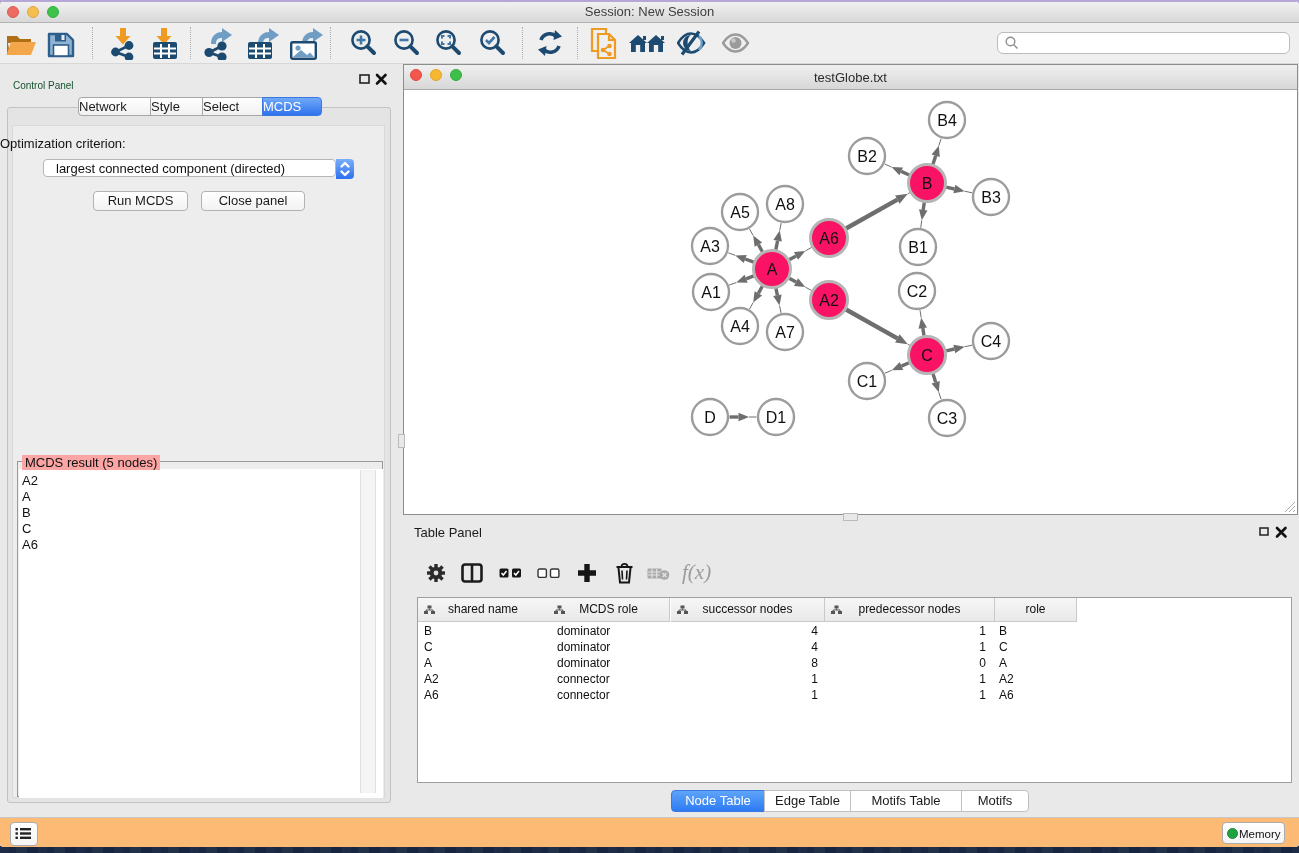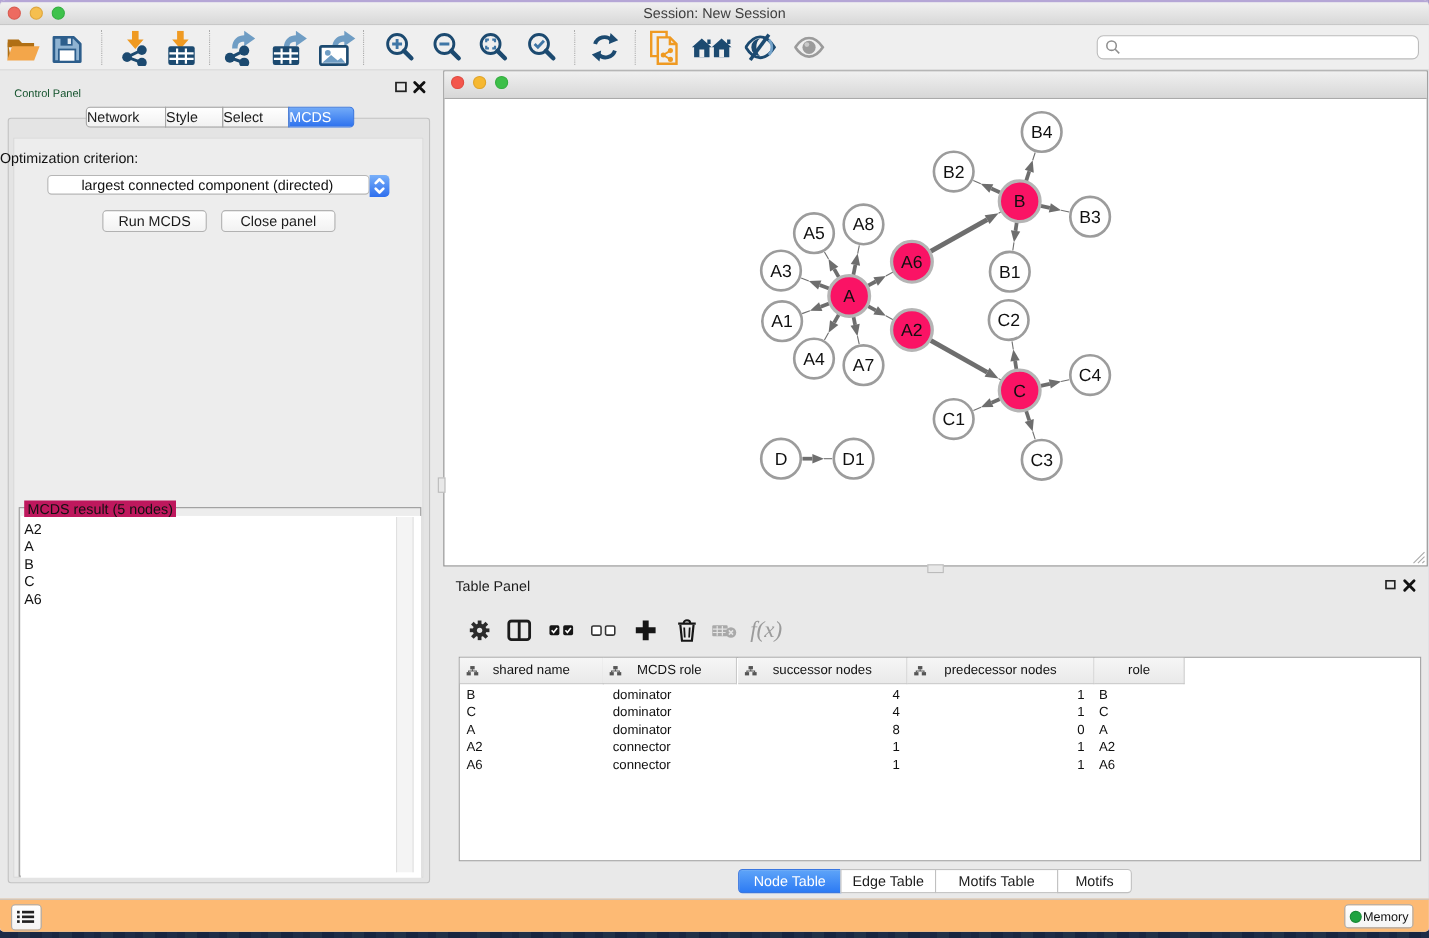--- a/index.html
+++ b/index.html
@@ -17,24 +17,24 @@
   #toolbar{position:absolute;left:0;top:23px;width:1299px;height:40px;background:#efefef;border-bottom:1px solid #d7d7d7}
   .vsep{position:absolute;top:4px;height:32px;width:0;border-left:1px dotted #adadad}
   #search{position:absolute;left:997px;top:9px;width:291px;height:20px;background:#fff;border:1px solid #bcbcbc;border-radius:6px}
   
   #cp-title{position:absolute;left:13px;top:80px;font-size:10px;color:#14532d}
   #cp-outer{position:absolute;left:7px;top:107px;width:382px;height:694px;background:#e4e4e4;border:1px solid #c2c2c2;border-radius:3px}
   #cp-inner{position:absolute;left:12px;top:125px;width:371px;height:671px;background:#ededed;border:1px solid #d9d9d9}
   .tab{position:absolute;top:97px;height:17px;border:1px solid #a6a6a6;background:linear-gradient(#ffffff,#f1f1f1);font-size:13px;color:#1b1b1b;line-height:17px}
   .tabsel{background:linear-gradient(#71aaf8,#2e72ee);color:#fff;border-color:#3a77e0}
   .btn{position:absolute;height:18px;background:linear-gradient(#ffffff,#f2f2f2);border:1px solid #b2b2b2;border-radius:4px;font-size:13px;color:#1b1b1b;text-align:center;line-height:18px}
-  #dd{position:absolute;left:43px;top:159px;width:293px;height:18px;background:#fff;border:1px solid #b6b6b6;border-radius:4px;font-size:13px;line-height:18px;color:#111;padding-left:30px;box-sizing:border-box}
+  #dd{position:absolute;left:43px;top:159px;width:293px;height:18px;background:#fff;border:1px solid #b6b6b6;border-radius:4px;font-size:13px;line-height:18px;color:#111;padding-left:12px;box-sizing:border-box}
   #ddstep{position:absolute;left:336px;top:159px;width:18px;height:20px;background:linear-gradient(#79b0f9,#2e6fee);border-radius:0 4px 4px 0;border:0}
   #fieldset{position:absolute;left:17px;top:461px;width:364px;height:334px;border:1px solid #9a9a9a}
-  #fieldlbl{position:absolute;left:22px;top:455px;background:#be185d;padding:0 3px;font-size:13px;color:#111}
+  #fieldlbl{position:absolute;left:22px;top:455px;background:#fca5a5;padding:0 3px;font-size:13px;color:#111}
   #mlist{position:absolute;left:19px;top:469px;width:361px;height:325px;background:#fff;font-size:13px;line-height:16px;color:#111}
   #mscroll{position:absolute;left:360px;top:470px;width:14px;height:323px;background:#f4f4f4;border-left:1px solid #e0e0e0;border-right:1px solid #e0e0e0}
   
   #netwin{position:absolute;left:403px;top:64px;width:893px;height:449px;background:#fff;border:1px solid #8d8d8d}
   #nettitle{position:absolute;left:0;top:0;width:893px;height:24px;background:linear-gradient(#f0f0f0,#d7d7d7);border-bottom:1px solid #aaa}
   
   #tp-title{position:absolute;left:414px;top:525px;font-size:13px;color:#1b1b1b}
   #tbl{position:absolute;left:417px;top:597px;width:873px;height:184px;background:#fff;border:1px solid #9f9f9f}
   .hc{position:absolute;top:0;height:23px;background:linear-gradient(#f6f6f6,#e9e9e9);border-right:1px solid #c9c9c9;border-bottom:1px solid #c9c9c9;font-size:12px;color:#111;text-align:center;line-height:23px}
   .row{position:absolute;font-size:12px;color:#101010;height:16px;line-height:16px}
@@ -191,20 +191,21 @@
   <div id="fieldset"></div>
   <div id="mlist" style="padding:4px 0 0 3px">A2<br>A<br>B<br>C<br>A6</div>
   <div id="mscroll"></div>
   <div id="fieldlbl">MCDS result (5 nodes)</div>
 
   <div id="netwin">
     <div id="nettitle">
       <div class="light" style="left:5.5px;top:3.5px;background:#f3564c;border:1px solid #e04a40;box-sizing:border-box"></div>
       <div class="light" style="left:25.5px;top:3.5px;background:#f6b831;border:1px solid #e0a428;box-sizing:border-box"></div>
       <div class="light" style="left:45.5px;top:3.5px;background:#3dbf49;border:1px solid #33ad3f;box-sizing:border-box"></div>
+      <div class="abs" style="top:5px;left:0;width:100%;text-align:center;font-size:13px;color:#2a2a2a">testGlobe.txt</div>
     </div>
     <svg width="14" height="14" style="position:absolute;right:1px;bottom:1px">
       <path d="M13,3 L3,13 M13,7 L7,13 M13,11 L11,13" stroke="#aaa" stroke-width="1" fill="none"></path>
     </svg>
   </div>
   <svg width="893" height="424" viewBox="0 0 893 424" style="position:absolute;left:404px;top:89px" font-family="Liberation Sans, sans-serif">
 <line x1="358.5" y1="163.0" x2="354.4" y2="155.7" stroke="#6e6e6e" stroke-width="3.4"></line>
 <line x1="349.2" y1="146.5" x2="345.5" y2="140.0" stroke="#6e6e6e" stroke-width="1"></line>
 <polygon points="349.2,146.5 358.1,153.6 350.6,157.8" fill="#6e6e6e"></polygon>
 <line x1="371.8" y1="160.9" x2="373.6" y2="151.8" stroke="#6e6e6e" stroke-width="3.4"></line>

